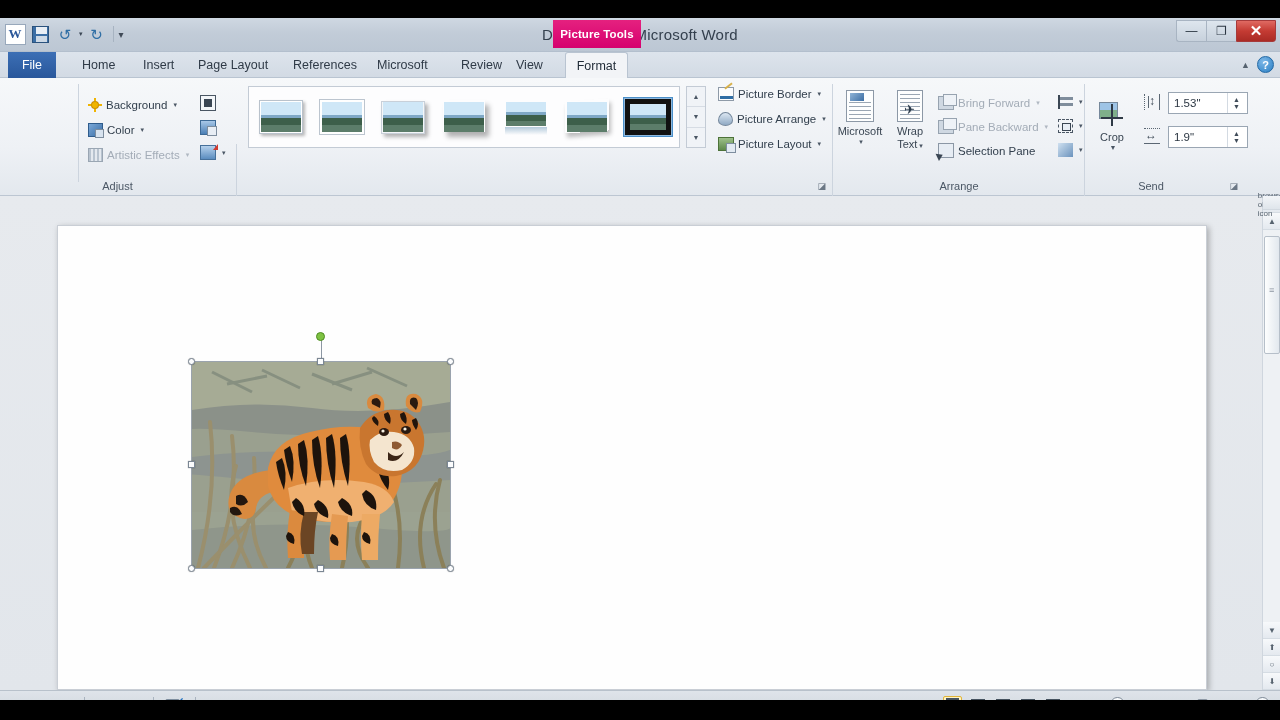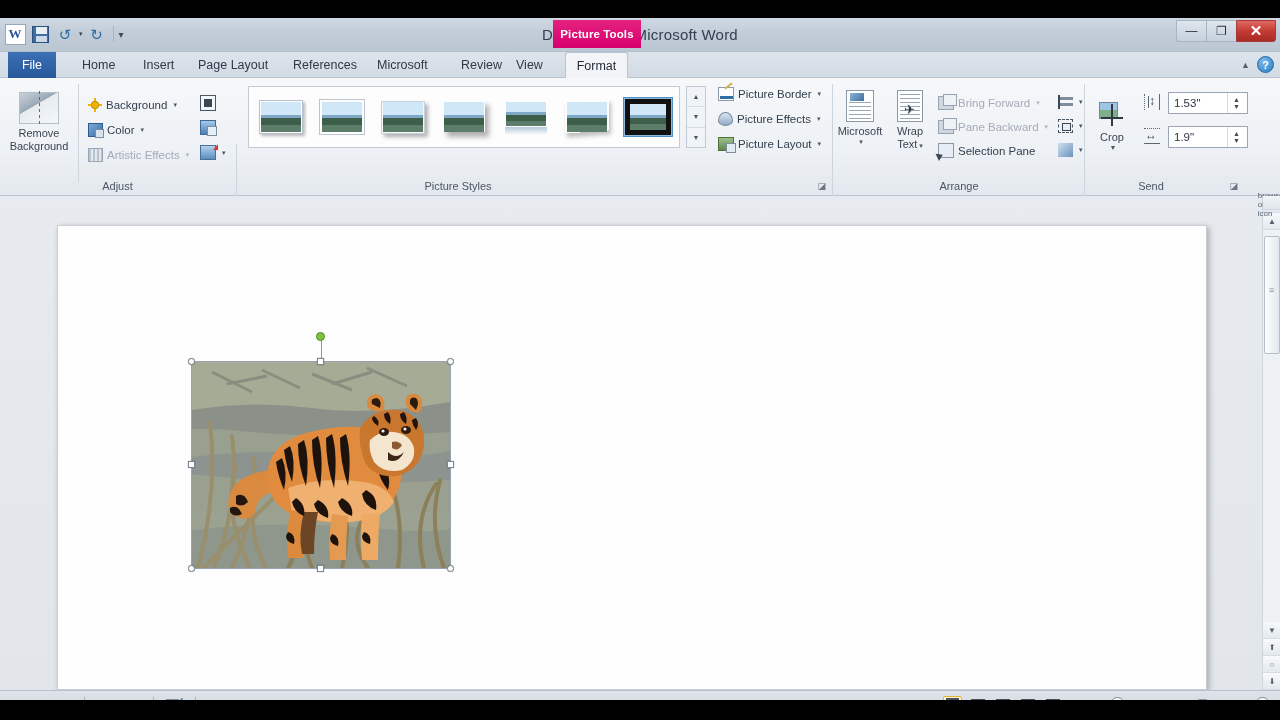--- a/index.html
+++ b/index.html
@@ -406,27 +406,20 @@
 
       <div class="ribbon-help">
         <span class="collapse-ribbon">▲</span>
         <span class="help-circle">?</span>
       </div>
     </div>
 
     <div class="ribbon">
 
       <div class="rgroup" style="left:0;width:235px">
-        <div class="bigbtn" style="left:3px;top:14px;">
-          <span class="ico ico-removebg"></span>
-          <span class="lbl">
-            <span>Remove</span><br>
-            <span>Background</span>
-          </span>
-        </div>
 
         <div class="rgroup-sep" style="left:78px"></div>
 
         <div class="smallbtn" style="left:86px;top:16px">
           <span class="ico ico-sun"></span>
           <span>Background</span>
           <span class="caret">▾</span>
         </div>
         <div class="smallbtn" style="left:86px;top:41px">
           <span class="ico ico-color"></span>
@@ -494,30 +487,29 @@
           <div class="gs-btn">▼</div>
         </div>
 
         <div class="smallbtn" style="left:478px;top:5px">
           <span class="ico ico-pbborder"></span>
           <span>Picture Border</span>
           <span class="caret">▾</span>
         </div>
         <div class="smallbtn" style="left:478px;top:30px">
           <span class="ico ico-pbeffects"></span>
-          <span>Picture Effects</span>
+          <span>Picture Arrange</span>
           <span class="caret">▾</span>
         </div>
         <div class="smallbtn" style="left:478px;top:55px">
           <span class="ico ico-pblayout"></span>
           <span>Picture Layout</span>
           <span class="caret">▾</span>
         </div>
 
-        <div class="rgroup-label" style="width:440px;left:0">Picture Styles</div>
         <div class="dlg-launcher" style="left:578px">◪</div>
       </div>
 
       <div class="rgroup-sep" style="left:832px;top:6px;height:150px"></div>
 
       <div class="rgroup" style="left:834px;width:250px">
         <div class="bigbtn" style="left:0px;top:12px;width:52px">
           <span class="ico ico-position"></span>
           <span class="lbl">Microsoft</span>
           <span class="caret">▾</span>

